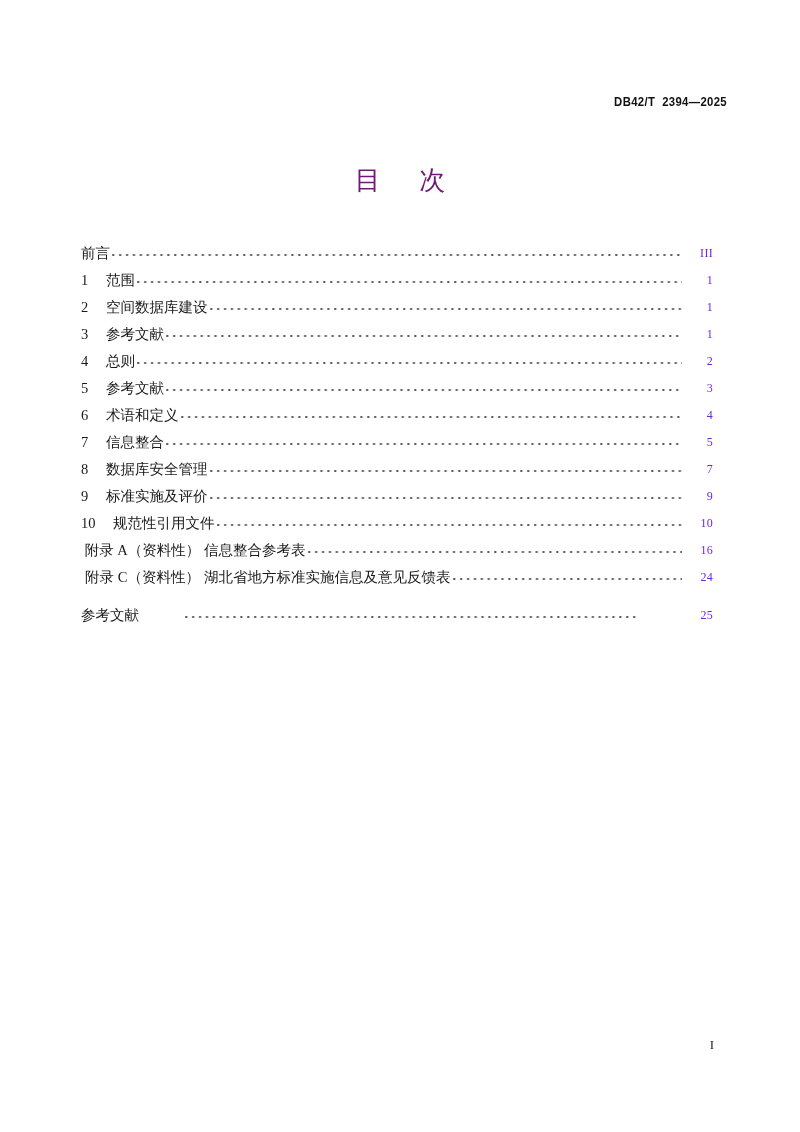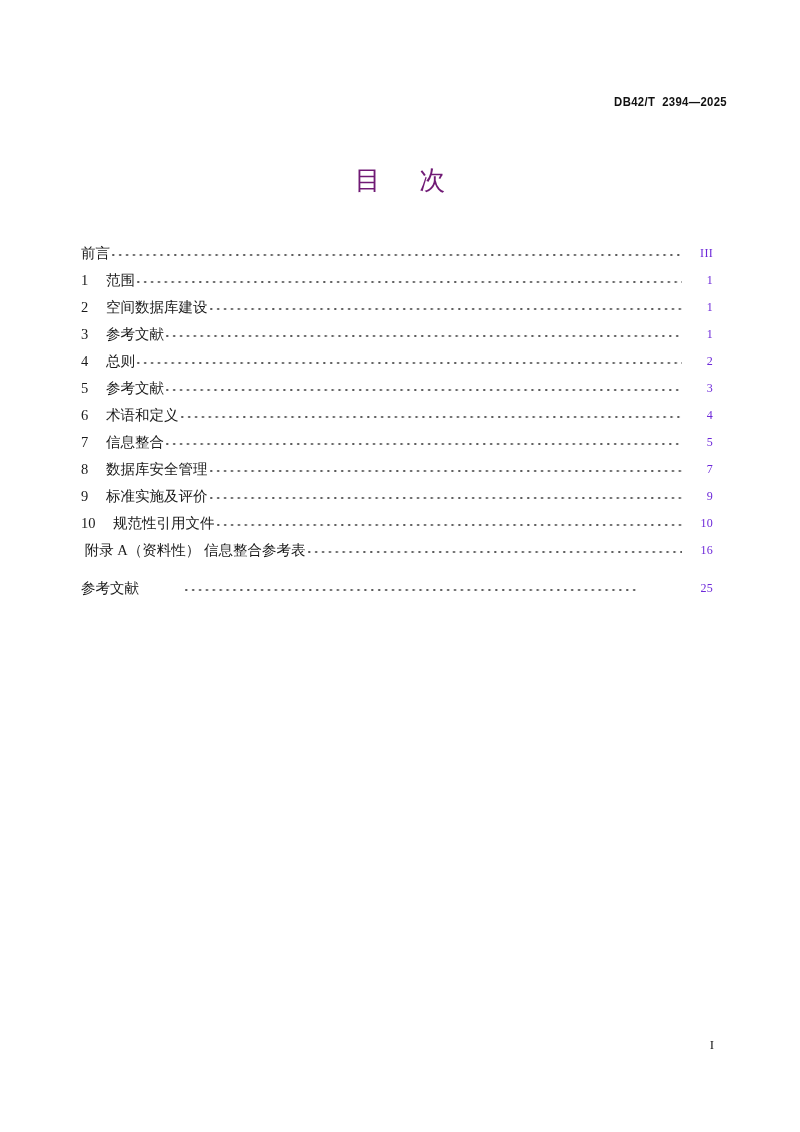--- a/index.html
+++ b/index.html
@@ -207,20 +207,26 @@
         <span class="caption">规范性引用文件</span>
         <span class="leader"></span>
         <span class="pageno">10</span>
       </div>
       <div class="toc-row">
         <span class="annex-label">附录 A（资料性）</span>
         <span class="caption">信息整合参考表</span>
         <span class="leader"></span>
         <span class="pageno">16</span>
       </div>
+      <div class="toc-row">
+        <span class="annex-label">附录 C（资料性）</span>
+        <span class="caption">湖北省地方标准实施信息及意见反馈表</span>
+        <span class="leader"></span>
+        <span class="pageno">24</span>
+      </div>
       <div class="toc-row gap-before">
         <span class="caption">参考文献</span>
         <span class="leader"></span>
         <span class="pageno">25</span>
       </div>
     </div>
 
   <div class="folio">I</div>
 
 </div>

